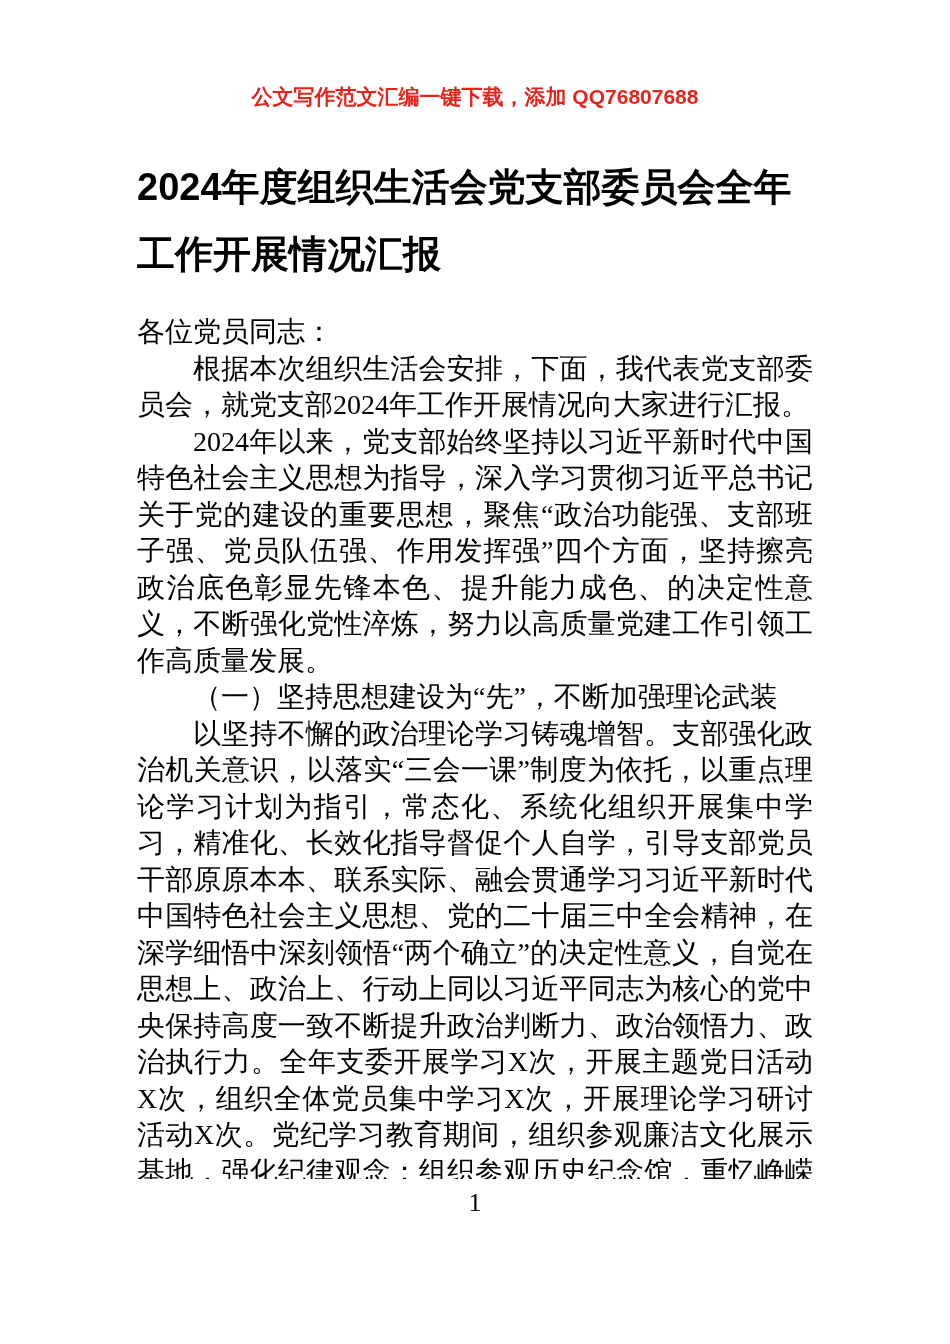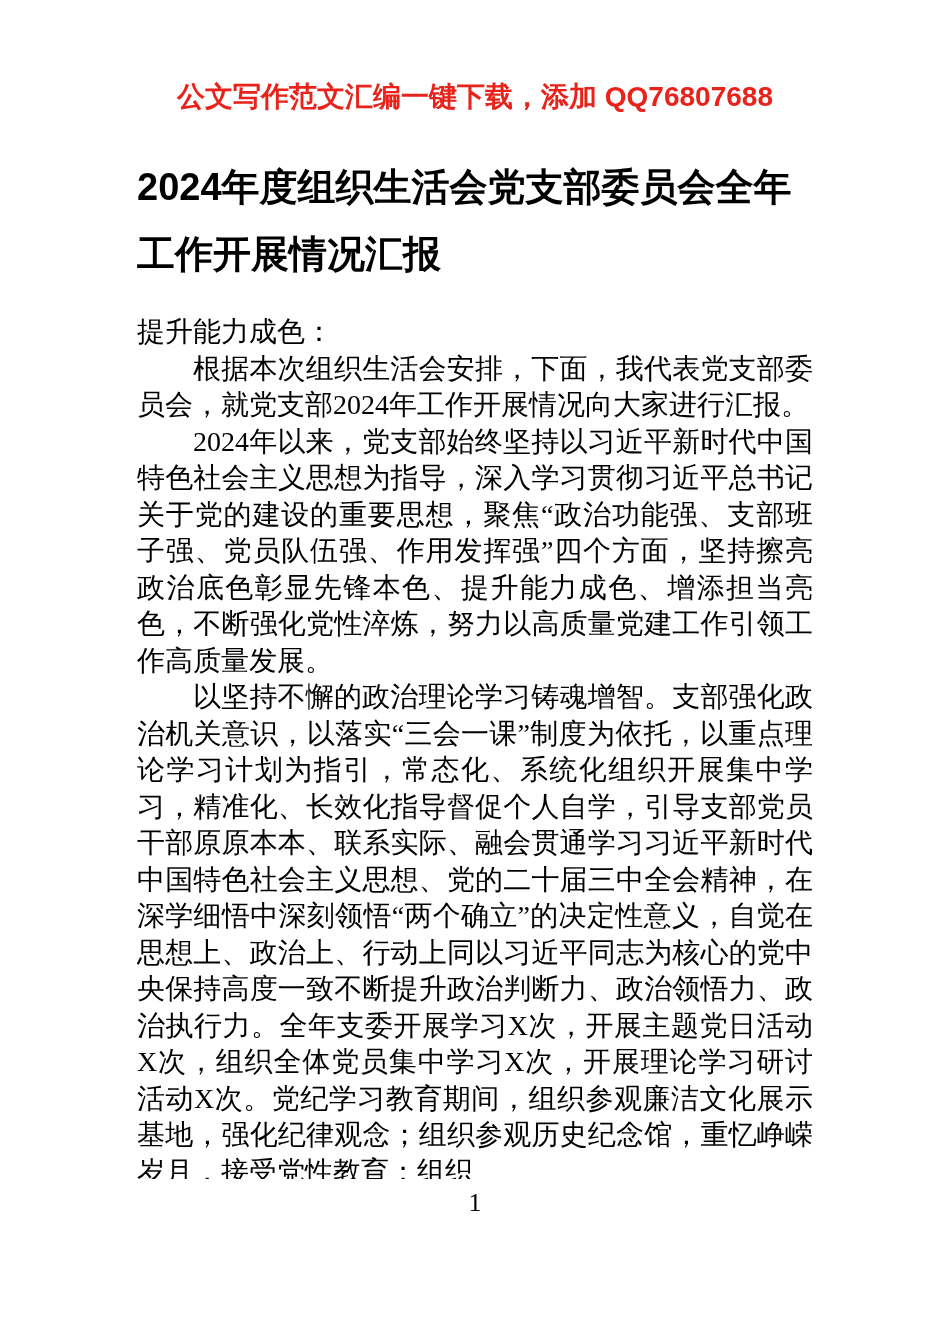--- a/index.html
+++ b/index.html
@@ -17,21 +17,21 @@
     box-sizing: border-box;
     width: 950px;
     height: 1344px;
     background: #ffffff;
     color: #000000;
     padding: 84px 137px 0 137px;
   }
   .notice {
     text-align: center;
     font-family: "Liberation Sans", "DejaVu Sans", sans-serif;
-    font-size: 28px;
+    font-size: 21px;
     font-weight: 700;
     color: #e8231c;
     line-height: 26px;
     margin: 0;
   }
   .title {
     margin: 44px 0 0 0;
     text-align: left;
     font-family: "Liberation Sans", "DejaVu Sans", sans-serif;
     font-size: 38px;
@@ -65,19 +65,20 @@
     color: #000000;
   }
 </style>
 </head>
 <body>
 
 <div class="page">
   <div class="notice">公文写作范文汇编一键下载，添加 QQ76807688</div>
   <h1 class="title">2024年度组织生活会党支部委员会全年工作开展情况汇报</h1>
   <div class="body-text" id="paragraphs">
-      <p class="para">提升能力成色：</p>
+      <p class="para">各位党员同志：</p>
       <p class="para indent">根据本次组织生活会安排，下面，我代表党支部委员会，就党支部2024年工作开展情况向大家进行汇报。</p>
-      <p class="para indent">2024年以来，党支部始终坚持以习近平新时代中国特色社会主义思想为指导，深入学习贯彻习近平总书记关于党的建设的重要思想，聚焦“政治功能强、支部班子强、党员队伍强、作用发挥强”四个方面，坚持擦亮政治底色彰显先锋本色、提升能力成色、增添担当亮色，不断强化党性淬炼，努力以高质量党建工作引领工作高质量发展。</p>
+      <p class="para indent">2024年以来，党支部始终坚持以习近平新时代中国特色社会主义思想为指导，深入学习贯彻习近平总书记关于党的建设的重要思想，聚焦“政治功能强、支部班子强、党员队伍强、作用发挥强”四个方面，坚持擦亮政治底色彰显先锋本色、提升能力成色、的决定性意义，不断强化党性淬炼，努力以高质量党建工作引领工作高质量发展。</p>
+      <p class="para indent">（一）坚持思想建设为“先”，不断加强理论武装</p>
       <p class="para indent">以坚持不懈的政治理论学习铸魂增智。支部强化政治机关意识，以落实“三会一课”制度为依托，以重点理论学习计划为指引，常态化、系统化组织开展集中学习，精准化、长效化指导督促个人自学，引导支部党员干部原原本本、联系实际、融会贯通学习习近平新时代中国特色社会主义思想、党的二十届三中全会精神，在深学细悟中深刻领悟“两个确立”的决定性意义，自觉在思想上、政治上、行动上同以习近平同志为核心的党中央保持高度一致不断提升政治判断力、政治领悟力、政治执行力。全年支委开展学习X次，开展主题党日活动X次，组织全体党员集中学习X次，开展理论学习研讨活动X次。党纪学习教育期间，组织参观廉洁文化展示基地，强化纪律观念；组织参观历史纪念馆，重忆峥嵘岁月，接受党性教育；组织</p>
     </div>
   <div class="footer">1</div>
 </div>
 
 </body></html>

